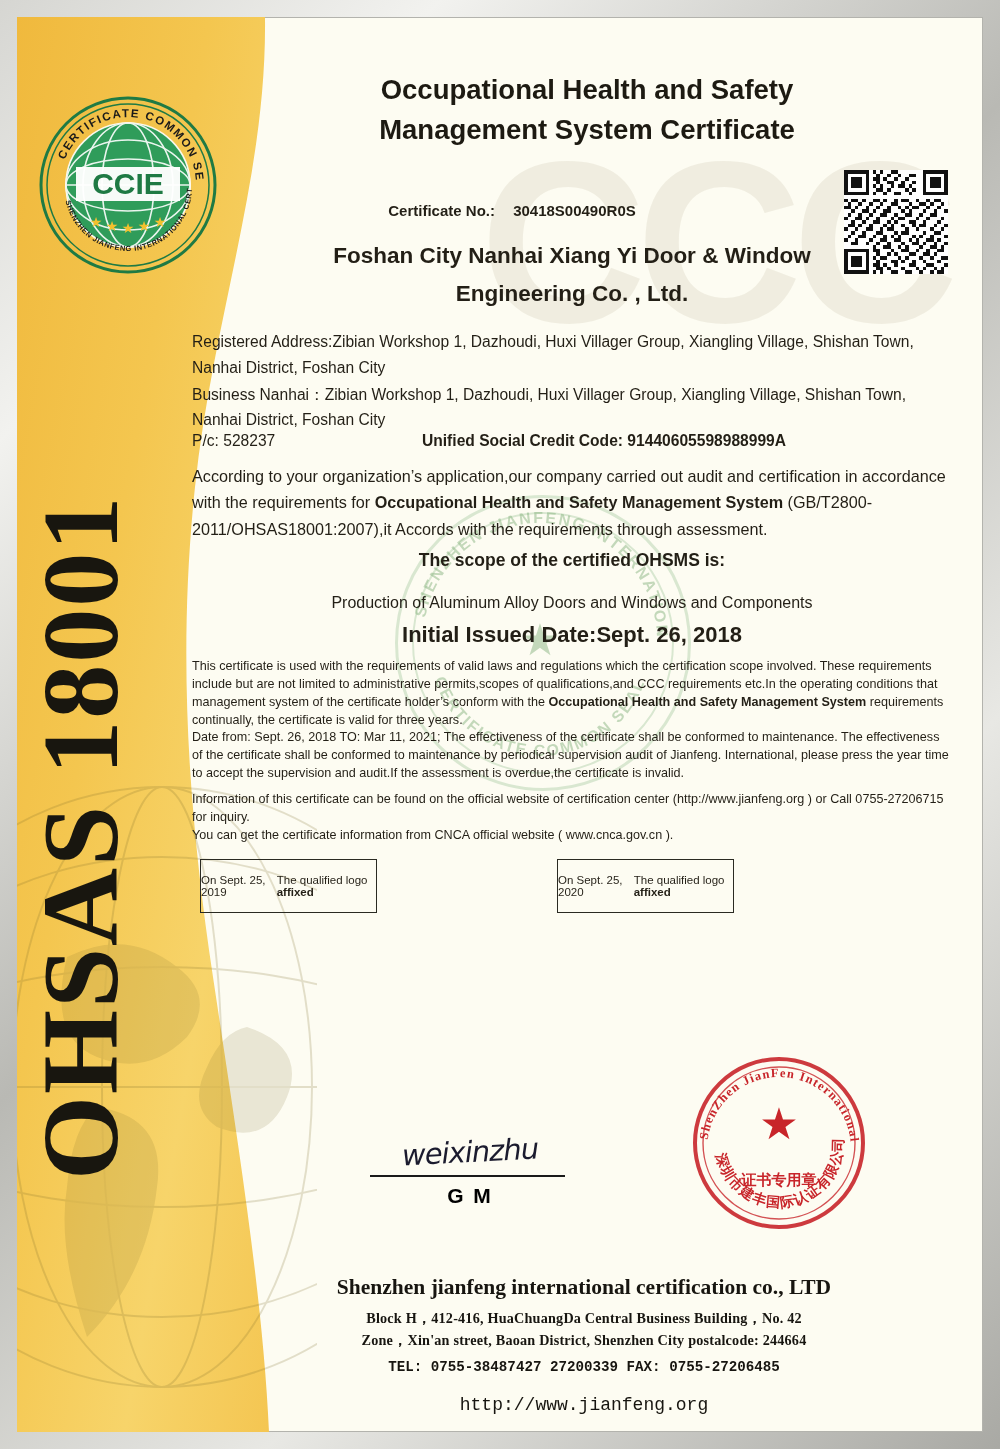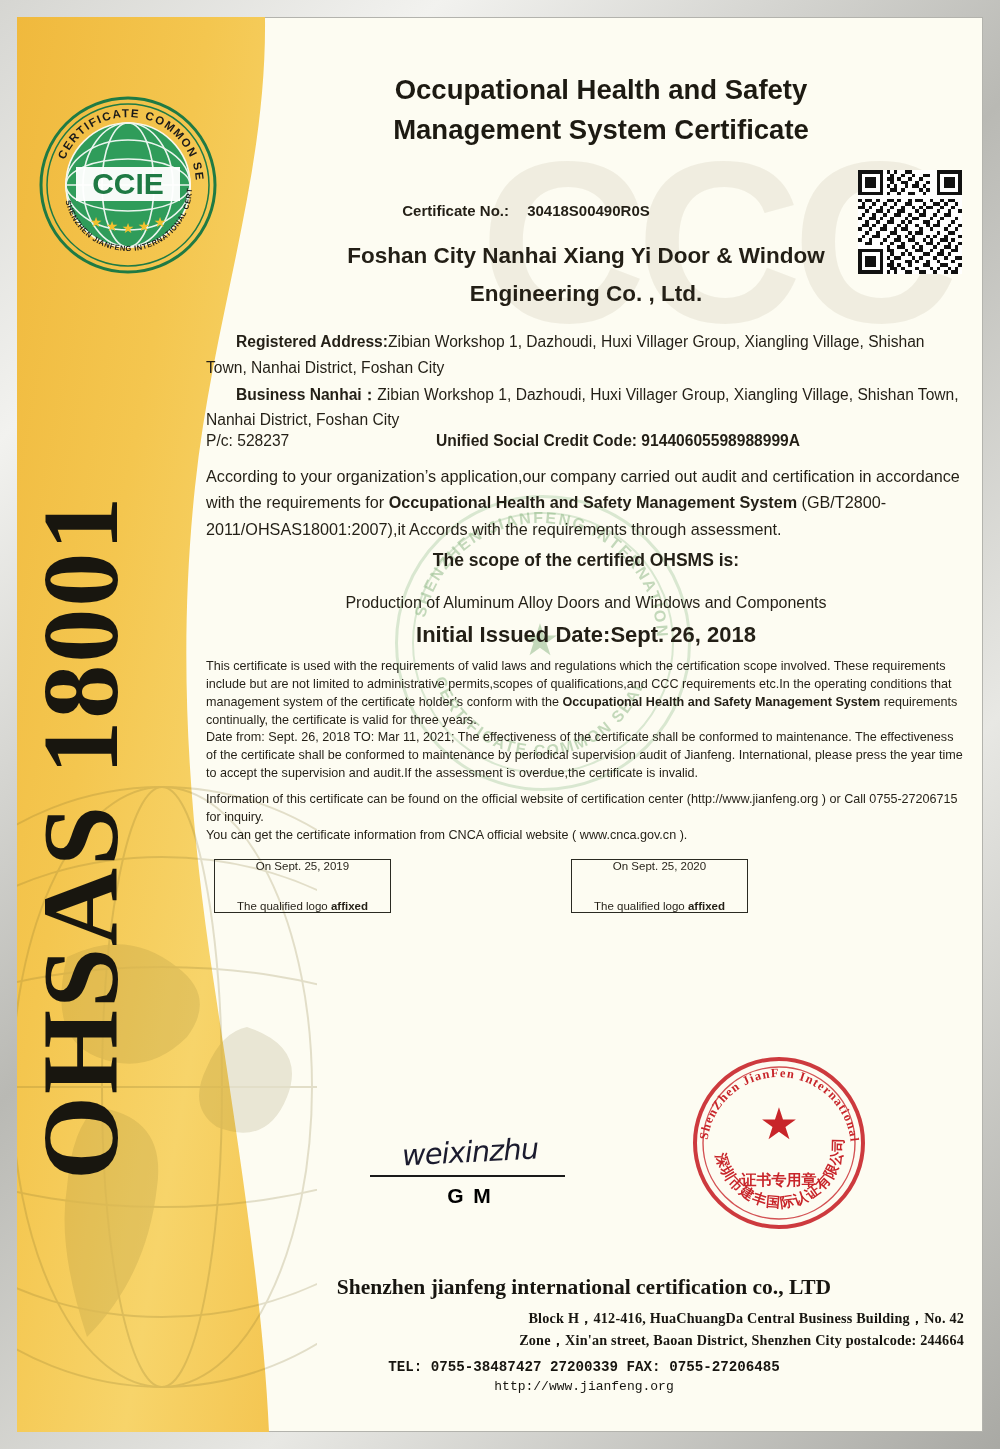--- a/index.html
+++ b/index.html
@@ -105,21 +105,21 @@
     position: absolute;
     left: 395px; top: 495px;
     width: 290px; height: 290px;
     opacity: .45;
   }
   .wm-text svg { display: block; }
 
   
   .content {
     position: absolute;
-    left: 206px;
+    left: 192px;
     top: 70px;
     width: 760px;
     color: #231f16;
   }
   .doc-title {
     text-align: center;
     font-size: 27.5px;
     font-weight: 700;
     line-height: 1.45;
     color: #1d1a12;
@@ -154,21 +154,21 @@
     position: relative;
     z-index: 3;
   }
   .addr-block {
     margin-top: 16px;
     font-size: 15.6px;
     line-height: 1.62;
     position: relative;
     z-index: 3;
   }
-  .addr-block .k { font-weight: 700; margin-left: 30px; }
+  .addr-block .k { font-weight: 400; }
   .pc-row {
     font-size: 15.6px;
     position: relative;
     z-index: 3;
     display: flex;
   }
   .pc-row .pc { width: 230px; }
   .pc-row .usc { font-weight: 600; }
   .para {
     margin-top: 13px;
@@ -218,21 +218,21 @@
     gap: 180px;
     padding-left: 8px;
     position: relative;
     z-index: 3;
   }
   .stamp-box {
     width: 175px;
     height: 52px;
     border: 1.4px solid #2a2a22;
     display: flex;
-    flex-direction: column;
+    flex-direction: row;
     align-items: center;
     justify-content: space-between;
     gap: 5px;
   }
   .stamp-box .l1 { font-size: 11.5px; }
   .stamp-box .l2 { font-size: 11.5px; }
   .stamp-box .l2 b { font-weight: 700; margin-top: 44px; }
 
   
   .red-seal {
@@ -285,32 +285,31 @@
   }
   .footer .org {
     font-size: 21.5px;
     font-weight: 700;
   }
   .footer .line {
     margin-top: 9px;
     font-size: 14.2px;
     font-weight: 700;
     letter-spacing: .2px;
-    text-align: right;
   }
   .footer .line2 { margin-top: 3px; }
   .footer .tel {
     margin-top: 9px;
     font-size: 14.2px;
     font-weight: 700;
     font-family: "Liberation Mono", monospace;
   }
   .footer .url {
-    margin-top: 4px;
-    font-size: 13px;
+    margin-top: 20px;
+    font-size: 18px;
     font-family: "Liberation Mono", monospace;
   }
 </style>
 </head>
 <body>
 
 <div class="page">
   <div class="frame-outer"></div>
   <div class="frame-inner"></div>
 

